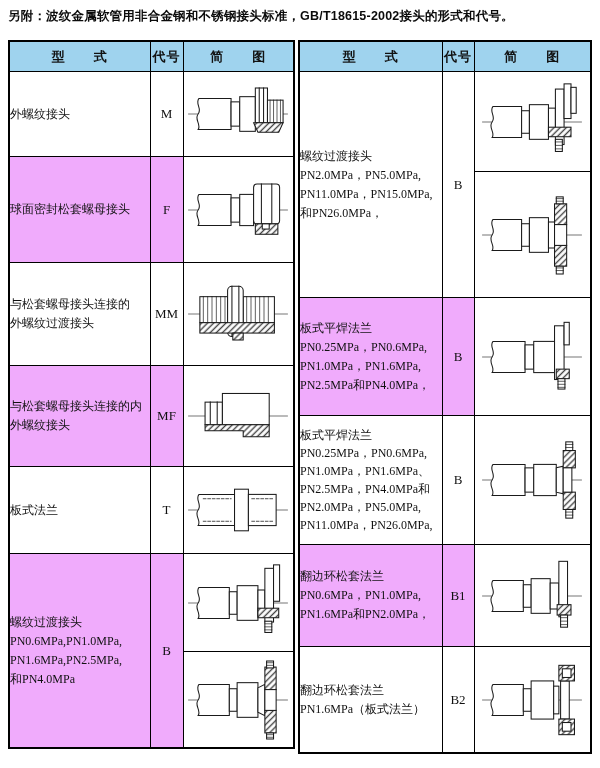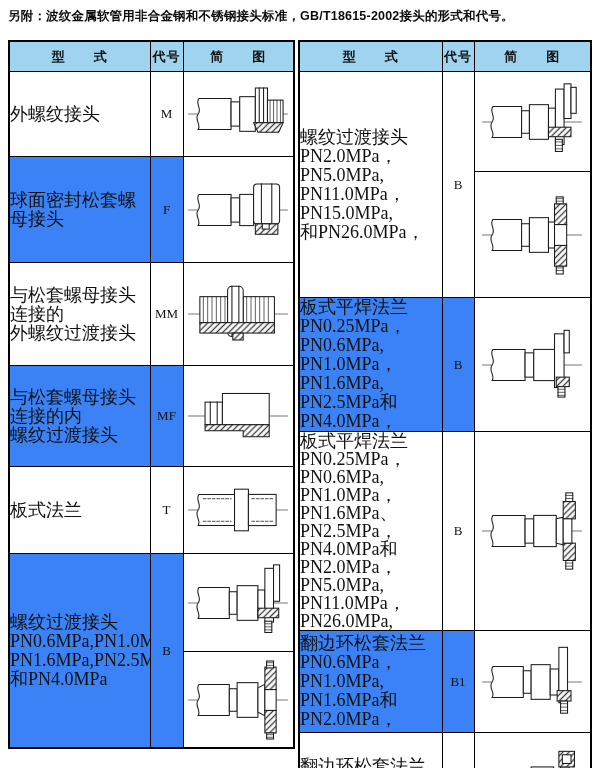--- a/index.html
+++ b/index.html
@@ -28,28 +28,28 @@
     padding:0;vertical-align:middle;
     overflow:hidden;
   }
   th.hd{
     background:#9fd3ee;
     font-size:13px;font-weight:bold;height:29px;
     letter-spacing:1px;
   }
   td.type{
     text-align:left;padding:3px 5px;
-    font-size:18px;line-height:19px;
+    font-size:12px;line-height:19px;
     white-space:pre-line;
   }
   td.type.tight{line-height:18px;}
   td.code{
     text-align:center;font-size:13px;
   }
-  td.hl{background:#3b82f6;}
+  td.hl{background:#f0abfc;}
   td.diag{background:#fff;text-align:center;}
   td.diag svg{display:block;margin:2px auto;}
 </style>
 </head>
 <body>
 
 <div class="title">另附：波纹金属软管用非合金钢和不锈钢接头标准，GB/T18615-2002接头的形式和代号。</div>
 
 <div class="wrap">
 
@@ -151,21 +151,21 @@
                 <line x1="53" y1="14" x2="53" y2="72"></line>
                 <line x1="61" y1="14" x2="61" y2="72"></line>
                 <rect x="16" y="56" width="86" height="12" fill="url(#hnp)"></rect>
                 <rect x="54" y="68" width="12" height="8" fill="url(#hnp)"></rect>
               </g>
             </svg>
           </td>
     </tr>
     <tr>
       <td class="type hl">与松套螺母接头连接的内
-螺纹过渡接头</td>
+外螺纹接头</td>
       <td class="code hl">MF</td>
       <td class="diag" style="height:100px">
             <svg width="104" height="80" viewBox="0 0 120 92" preserveAspectRatio="xMidYMid meet">
               <defs>
                 <pattern id="hsk" patternUnits="userSpaceOnUse" width="5" height="5" patternTransform="rotate(45)">
                   <rect width="5" height="5" fill="#fff"></rect>
                   <line x1="2.5" y1="0" x2="2.5" y2="5" stroke="#444" stroke-width="1.6"></line>
                 </pattern>
               </defs>
               <g stroke="#1a1a1a" stroke-width="1.2" fill="none" stroke-linecap="square">

